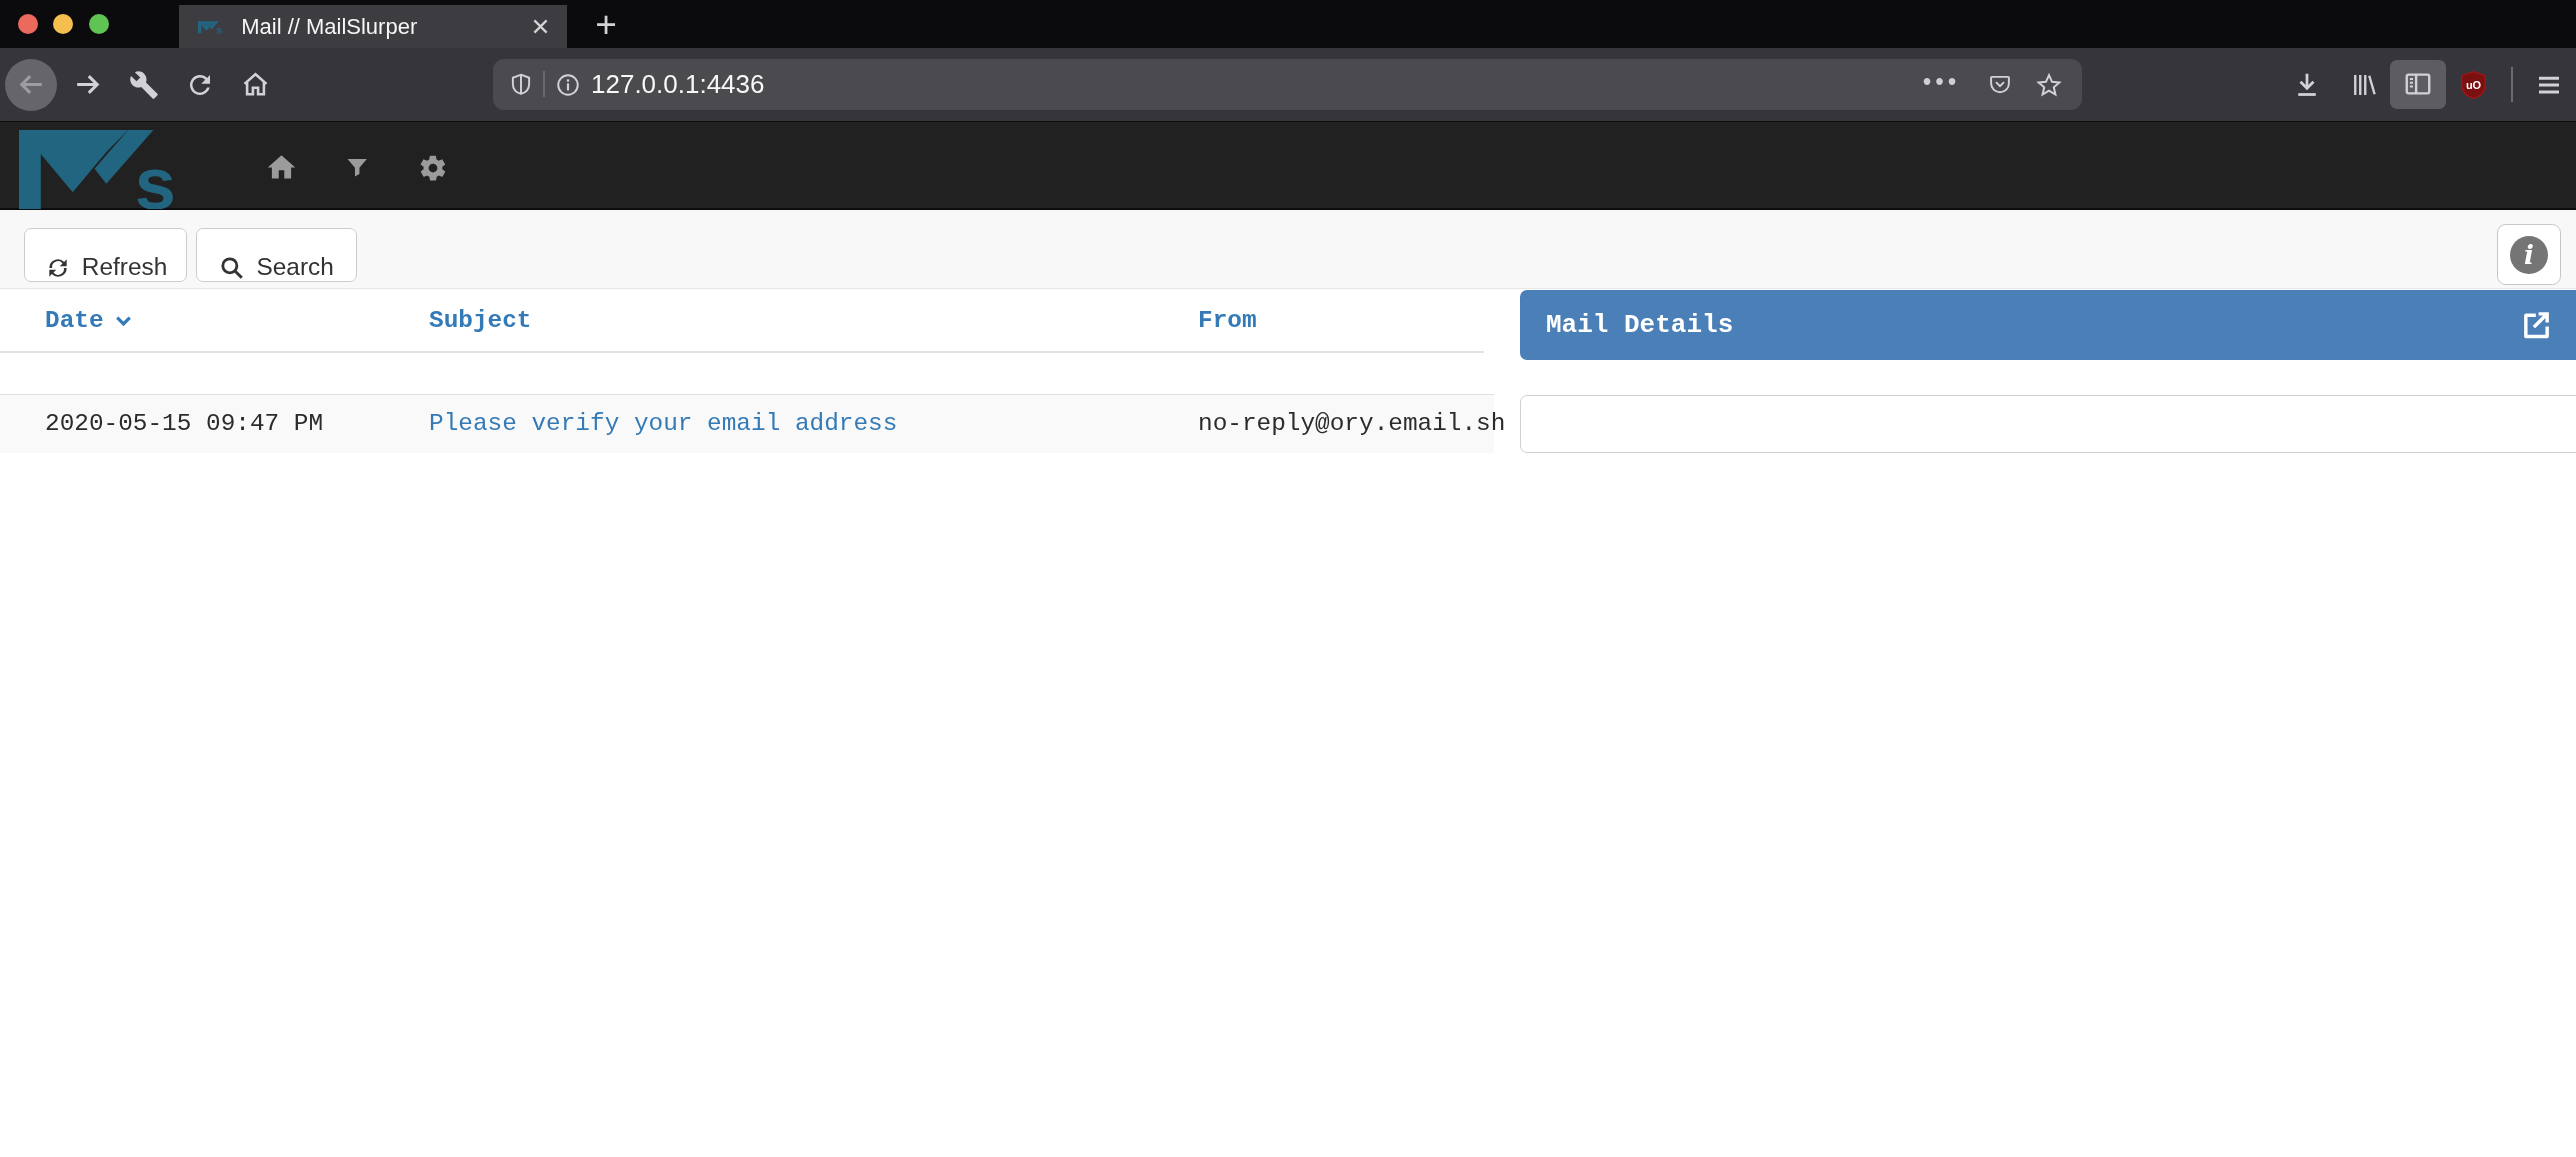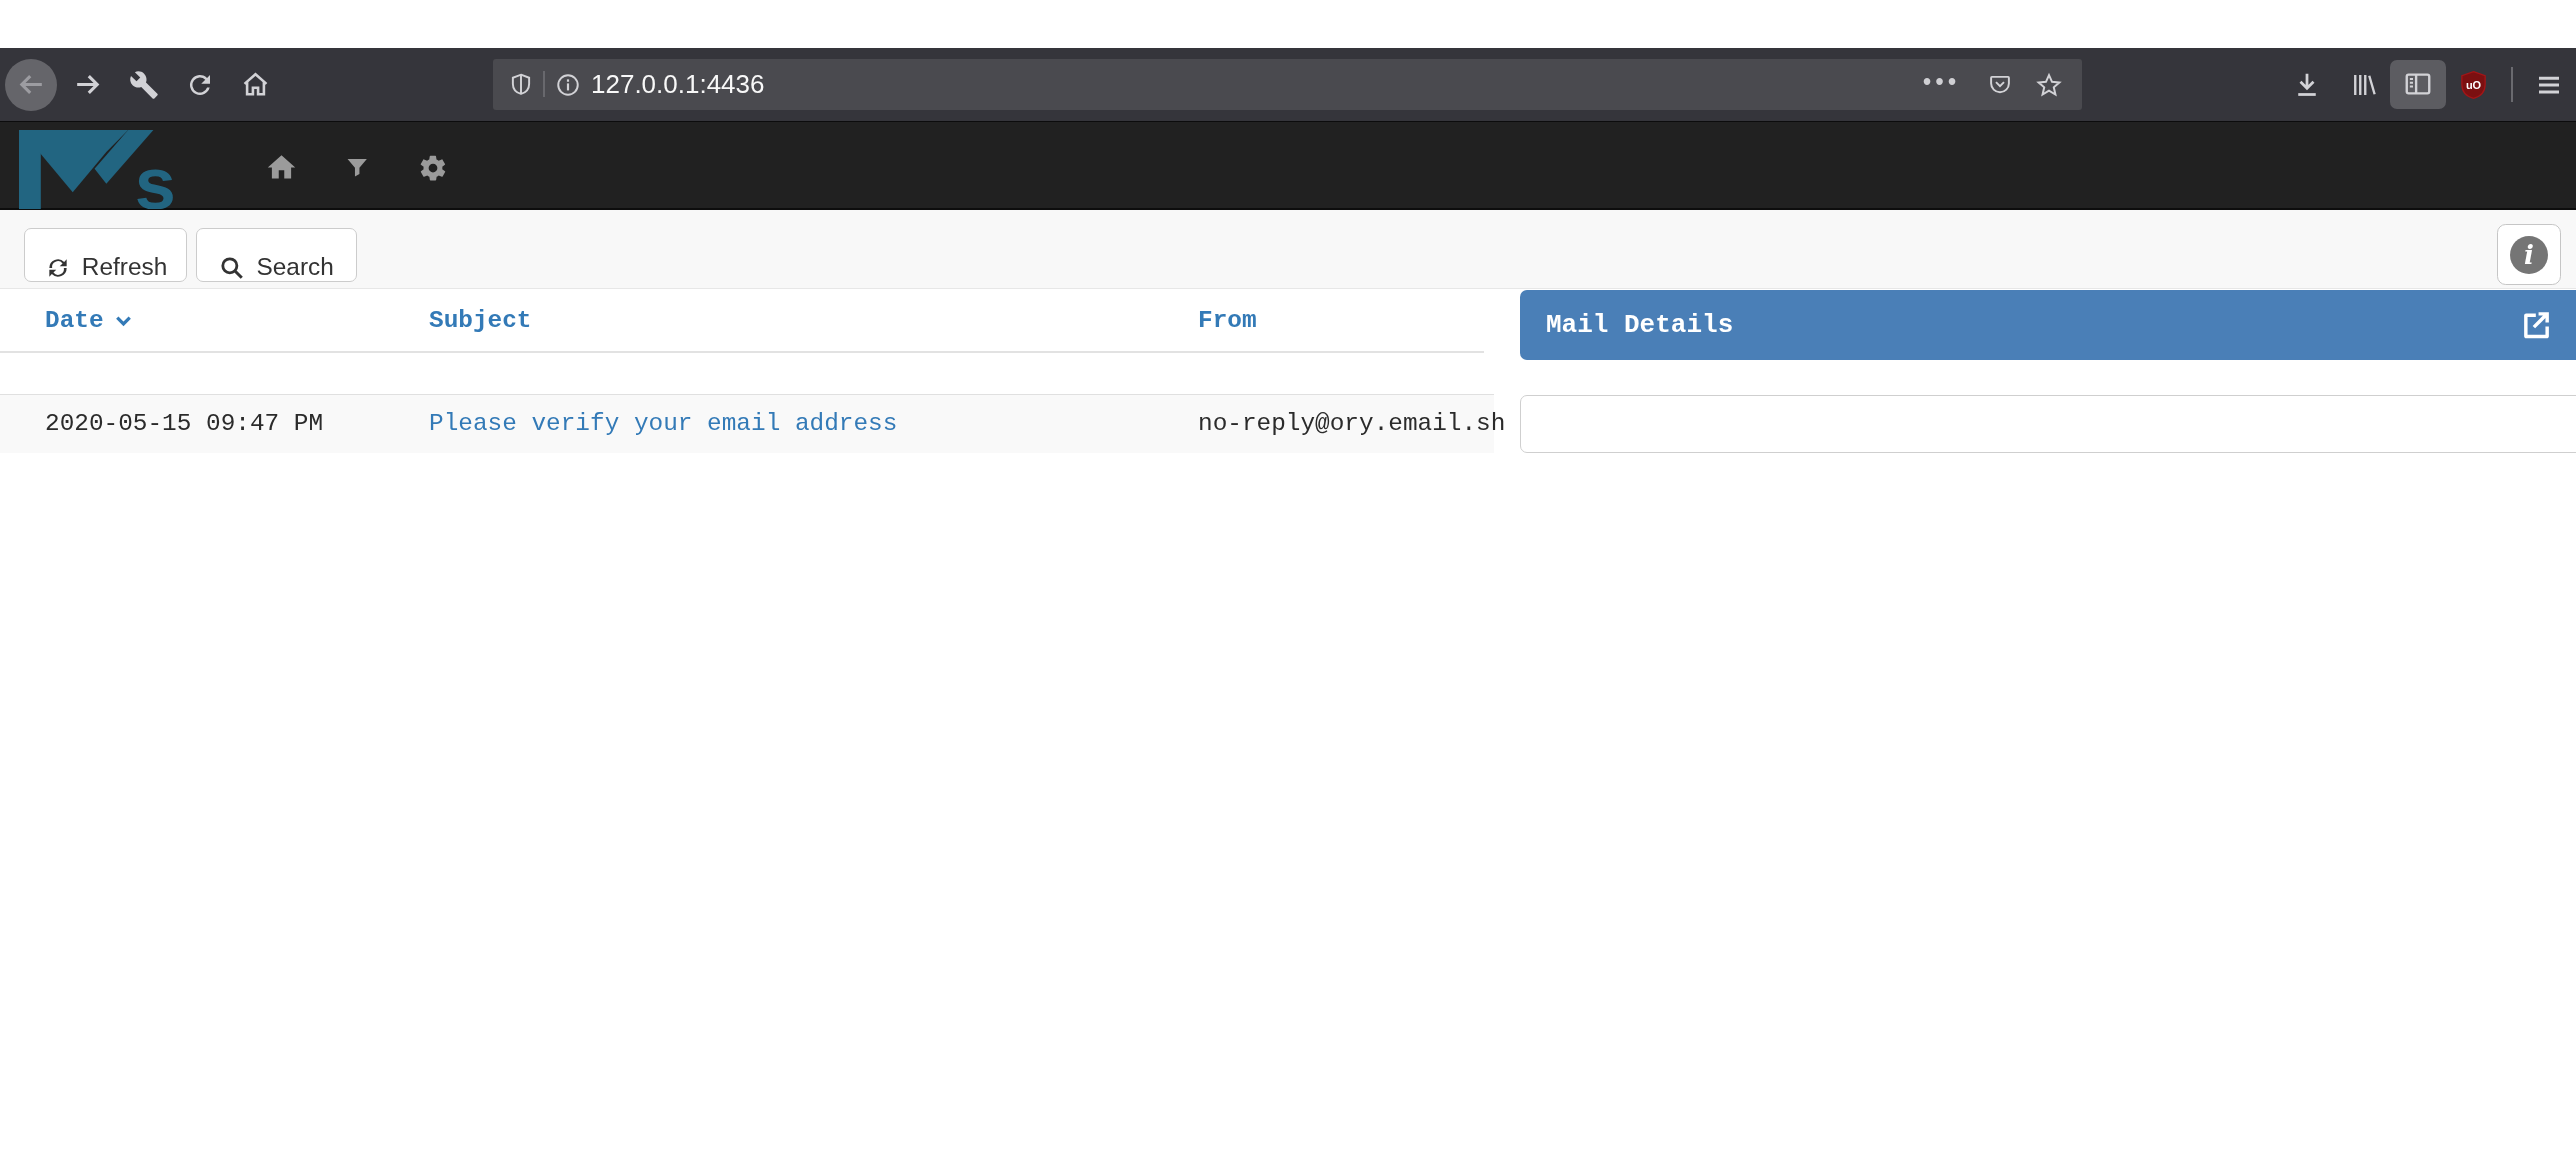--- a/index.html
+++ b/index.html
@@ -19,21 +19,21 @@
   .tab .tab-close{margin:0 15.7px 0 7px;color:#d2d2d6;flex:0 0 auto;}
   .newtab{left:587px;top:5.2px;width:38px;height:43px;color:#d2d2d6;font-size:37px;line-height:40px;
           text-align:center;font-weight:300;}
 
   
   .ff-toolbar{left:0;top:48px;width:2576px;height:74px;background:#35353b;border-bottom:1.7px solid #0c0c0d;box-sizing:border-box;}
   .ff-icon{color:#d2d2d6;}
   .back-circle{left:5.2px;top:10.5px;width:52px;height:52px;border-radius:50%;background:#65656a;
                display:flex;align-items:center;justify-content:center;color:#9c9ca1;}
   .ico-center{display:flex;align-items:center;justify-content:center;}
-  .urlbar{left:493px;top:11.3px;width:1589px;height:51px;background:#4a4a4f;border-radius:3px;}
+  .urlbar{left:493px;top:11.3px;width:1589px;height:51px;background:#4a4a4f;border-radius:11px;}
   .url-divider{left:50px;top:12.2px;width:1.7px;height:26px;background:#68686d;}
   .url-text{left:98px;top:0;height:51px;line-height:51px;color:#f8f8f8;font-size:26px;}
   .meatballs{left:1430px;top:0;height:51px;line-height:47px;color:#cfcfd3;font-size:23px;letter-spacing:4.4px;font-weight:bold;}
   .sidebar-active{left:2390px;top:12.2px;width:56px;height:49px;background:#5c5c61;border-radius:7px;}
   .toolbar-divider{left:2511px;top:19px;width:1.7px;height:35px;background:#6a6a6f;}
   .ublock-badge{font-family:"Liberation Sans",sans-serif;}
 
   
   .ms-navbar{left:0;top:122px;width:2576px;height:88px;background:#212121;border-bottom:2.6px solid #0d0d0d;box-sizing:border-box;}
   .ms-logo{left:17.5px;top:2.6px;width:201px;height:84px;}
@@ -78,20 +78,36 @@
     <rect x="0" y="6" width="26" height="94" fill="#226581"></rect>
     <polygon points="0,6 130,6 104,32 0,32" fill="#226581"></polygon>
     <polygon points="130,6 160,6 104,70 90,52" fill="#226581"></polygon>
     <polygon points="24,32 104,32 64,80" fill="#226581"></polygon>
     <text x="138" y="100" font-size="88" font-weight="bold" font-family="Liberation Sans, sans-serif" fill="#226581">s</text>
   </symbol>
 </svg>
 
 <div id="screen">
 
+  <div class="abs titlebar">
+    <div class="abs light red"></div>
+    <div class="abs light yellow"></div>
+    <div class="abs light green"></div>
+
+    <div class="abs tab">
+      <svg class="favicon" viewBox="0 0 237 100">
+          <use href="#mslogo"></use>
+        </svg>
+      <span class="tab-title">Mail // MailSlurper</span>
+      <svg class="tab-close" width="21" height="21" viewBox="0 0 24 24">
+        <path d="M5 5l14 14M19 5L5 19" stroke="currentColor" stroke-width="2.6" fill="none"></path>
+      </svg>
+    </div>
+    <div class="abs newtab">+</div>
+  </div>
 
   <div class="abs ff-toolbar">
     <div class="abs back-circle">
       <svg width="31" height="31" viewBox="0 0 24 24">
         <path d="M20 12H5M11 5.5 4.5 12l6.5 6.5" stroke="currentColor" stroke-width="2.4" fill="none"></path>
       </svg>
     </div>
     <div class="abs ico-center ff-icon" style="left:72px;top:21px;width:31px;height:31px">
       <svg width="31" height="31" viewBox="0 0 24 24">
         <path d="M4 12h15M13 5.5 19.5 12 13 18.5" stroke="currentColor" stroke-width="2.4" fill="none"></path>

